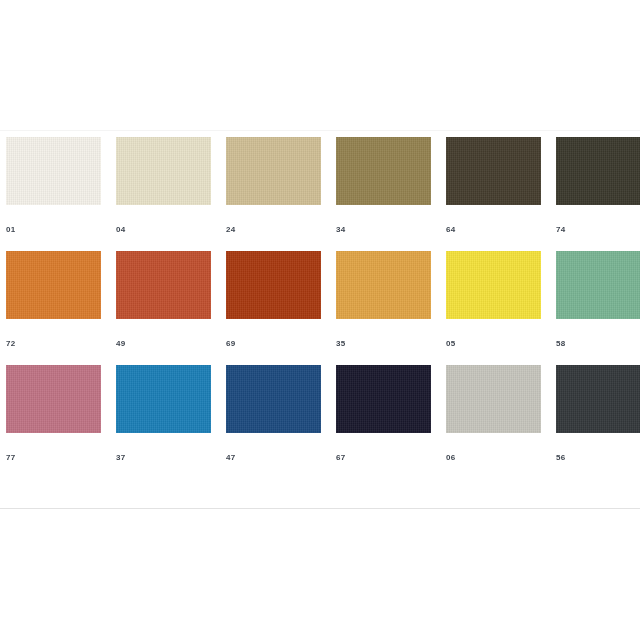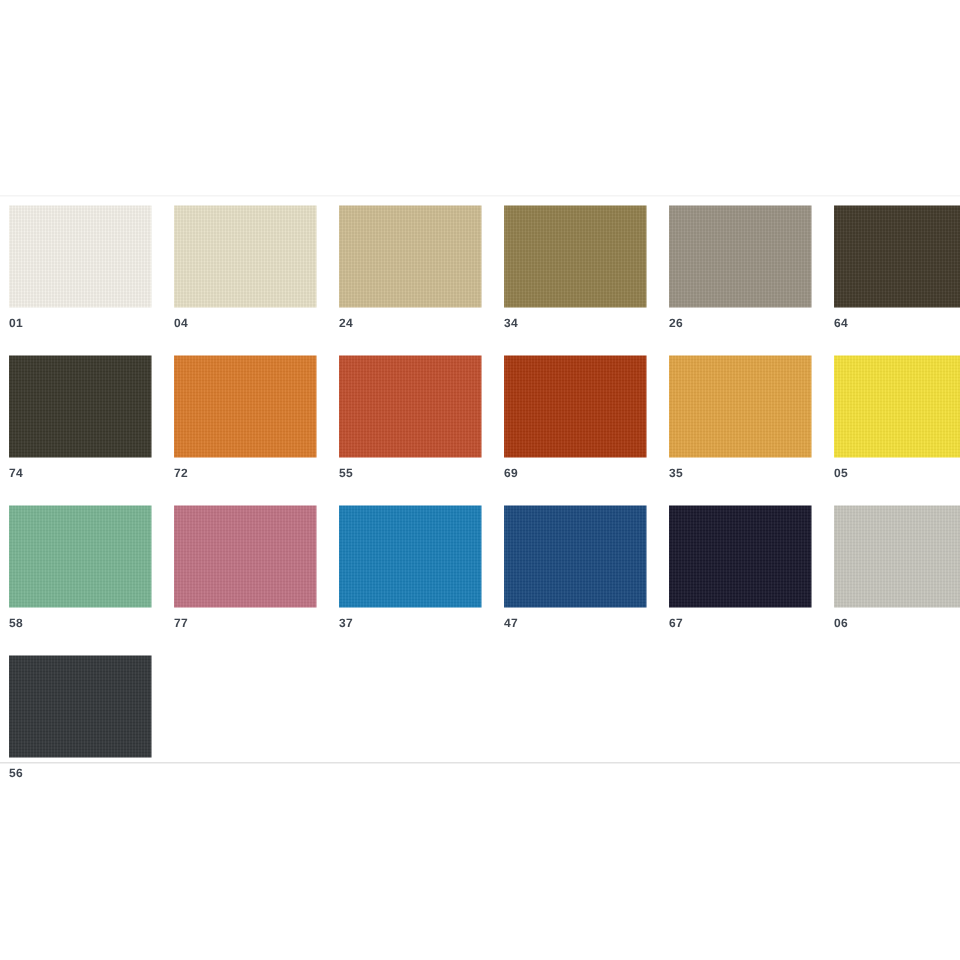--- a/index.html
+++ b/index.html
@@ -45,21 +45,21 @@
   .swatch-chip::after {
     content: "";
     position: absolute;
     inset: 0;
     background-image:
       repeating-linear-gradient(90deg, rgba(255,255,255,0.045) 0 1px, rgba(0,0,0,0.035) 1px 2px),
       repeating-linear-gradient(0deg, rgba(255,255,255,0.030) 0 1px, rgba(0,0,0,0.025) 1px 2px);
     pointer-events: none;
   }
   .swatch-label {
-    margin-top: 5px;
+    margin-top: 19px;
     font-size: 8px;
     line-height: 11px;
     font-weight: bold;
     color: #3f4650;
     letter-spacing: 0.2px;
     font-family: "Liberation Sans", sans-serif;
   }
   .bottom-rule {
     position: absolute;
     left: 0;
@@ -96,39 +96,35 @@
     </div>
     <div class="swatch-cell">
       <span class="swatch-chip" style="background-color: rgb(207, 190, 148);"></span>
       <div class="swatch-label">24</div>
     </div>
     <div class="swatch-cell">
       <span class="swatch-chip" style="background-color: rgb(147, 129, 79);"></span>
       <div class="swatch-label">34</div>
     </div>
     <div class="swatch-cell">
-      <span class="swatch-chip" style="background-color: rgb(156, 148, 134);"></span>
-      <div class="swatch-label">26</div>
-    </div>
-    <div class="swatch-cell">
       <span class="swatch-chip" style="background-color: rgb(68, 60, 45);"></span>
       <div class="swatch-label">64</div>
     </div>
 
     <div class="swatch-cell">
       <span class="swatch-chip" style="background-color: rgb(58, 56, 44);"></span>
       <div class="swatch-label">74</div>
     </div>
     <div class="swatch-cell">
       <span class="swatch-chip" style="background-color: rgb(217, 123, 44);"></span>
       <div class="swatch-label">72</div>
     </div>
     <div class="swatch-cell">
       <span class="swatch-chip" style="background-color: rgb(192, 79, 46);"></span>
-      <div class="swatch-label">55</div>
+      <div class="swatch-label">49</div>
     </div>
     <div class="swatch-cell">
       <span class="swatch-chip" style="background-color: rgb(168, 56, 15);"></span>
       <div class="swatch-label">69</div>
     </div>
     <div class="swatch-cell">
       <span class="swatch-chip" style="background-color: rgb(224, 164, 69);"></span>
       <div class="swatch-label">35</div>
     </div>
     <div class="swatch-cell">

